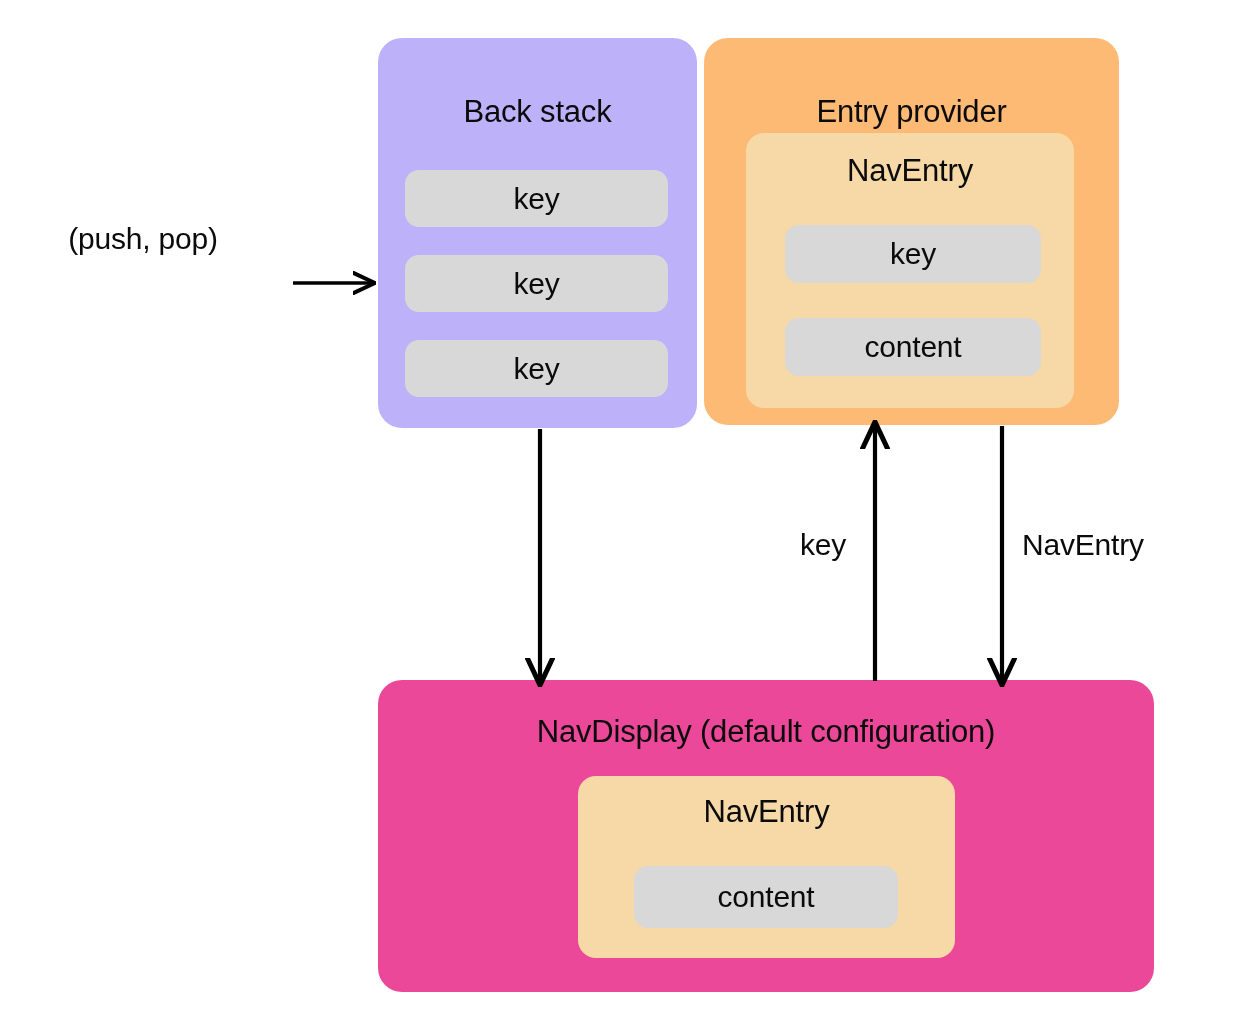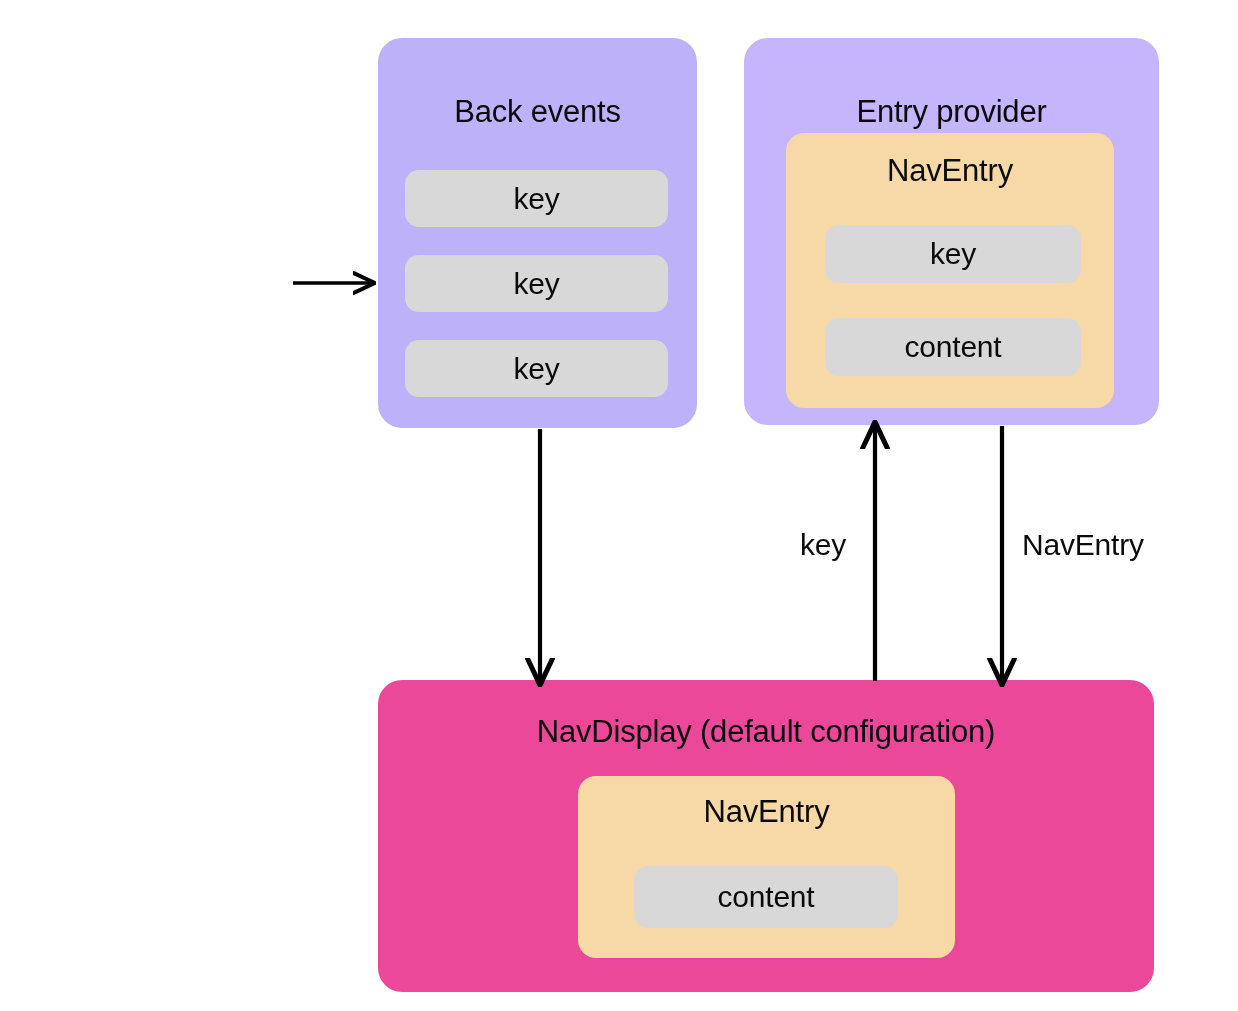--- a/index.html
+++ b/index.html
@@ -42,25 +42,25 @@
     top: 38px;
     width: 319px;
     height: 390px;
     background: #bdb2fa;
     border-radius: 24px;
   }
   #back-stack .container-title { top: 55px; }
 
   
   #entry-provider {
-    left: 744px;
+    left: 704px;
     top: 38px;
     width: 415px;
     height: 387px;
-    background: #c4b5fd;
+    background: #fdba74;
     border-radius: 24px;
   }
   #entry-provider .container-title { top: 55px; }
 
   
   #nav-display {
     left: 378px;
     top: 680px;
     width: 776px;
     height: 312px;
@@ -150,24 +150,25 @@
   }
   #label-key-up     { left: 800px; top: 528px; }
   #label-naventry-down { left: 1022px; top: 528px; }
 </style>
 </head>
 <body>
 
 <div id="canvas">
 
   <div id="nav-events-label">
+    <div>(push, pop)</div>
   </div>
 
   <div class="box" id="back-stack">
-    <div class="container-title">Back events</div>
+    <div class="container-title">Back stack</div>
     <div class="chip" id="bs-chip-0">key</div>
     <div class="chip" id="bs-chip-1">key</div>
     <div class="chip" id="bs-chip-2">key</div>
   </div>
 
   <div class="box" id="entry-provider">
     <div class="container-title">Entry provider</div>
 
     <div class="nav-entry" id="nav-entry-provider">
       <div class="container-title">NavEntry</div>

